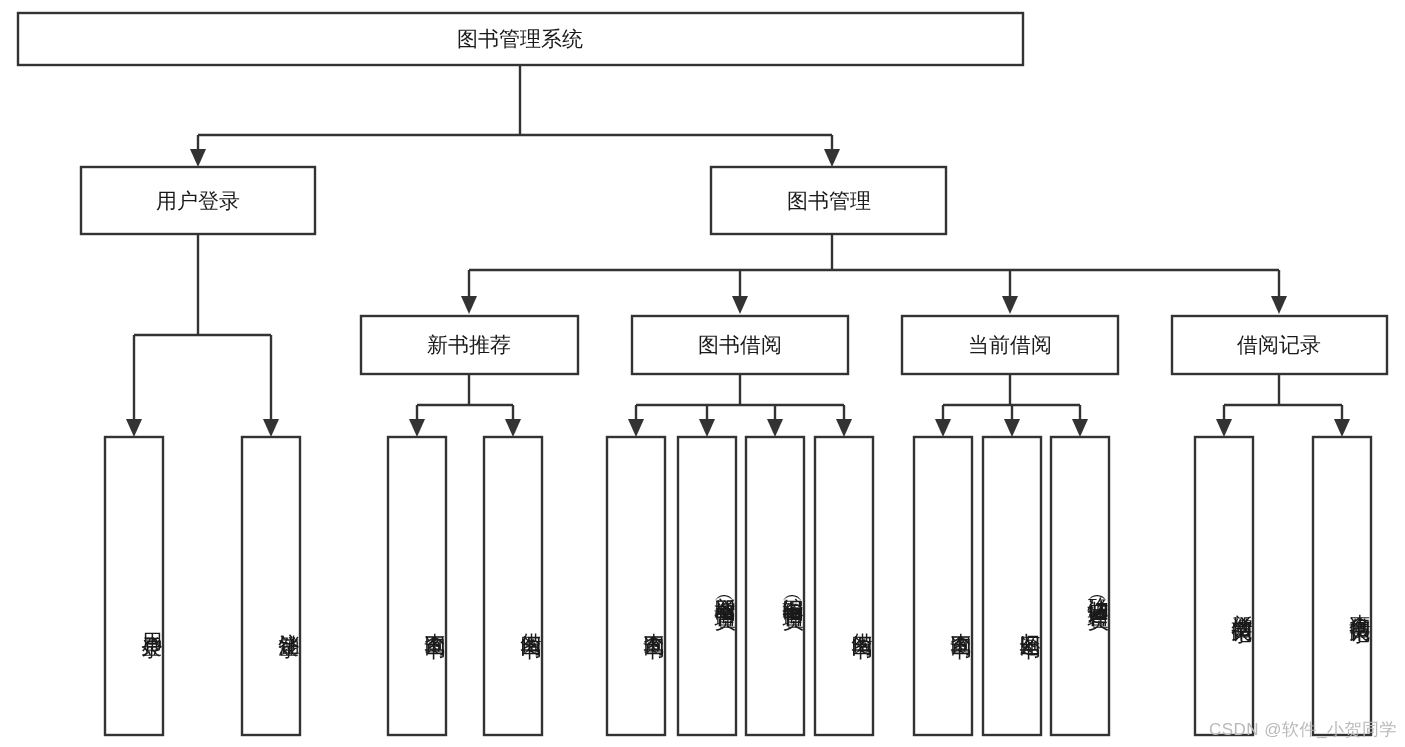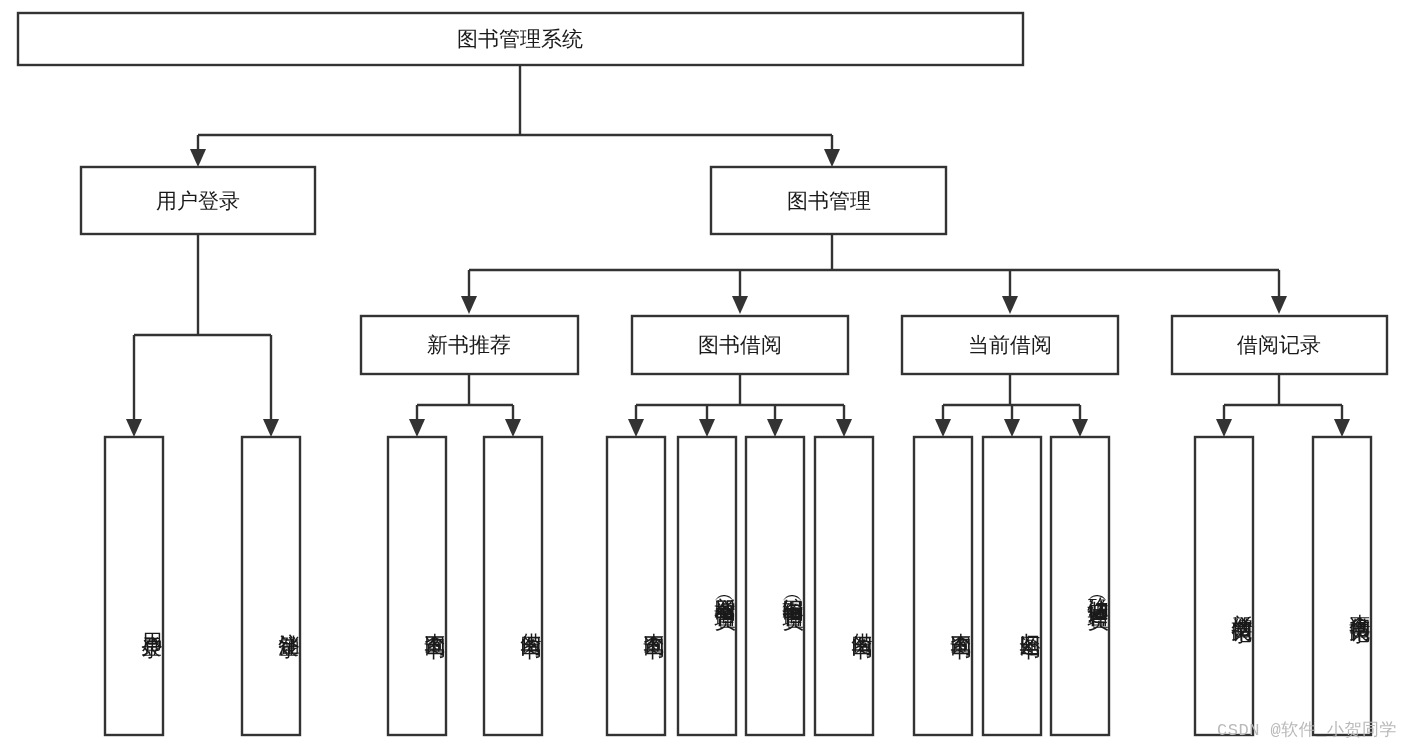--- a/index.html
+++ b/index.html
@@ -64,21 +64,21 @@
     white-space: nowrap;
     display: flex;
     align-items: flex-start;
     justify-content: center;
     pointer-events: none;
   }
   .watermark {
     position: absolute;
     right: 8px;
     bottom: 6px;
-    font-family: Liberation Mono, monospace;
+    font-family: Liberation Sans, sans-serif;
     font-size: 17px;
     color: #b9b9b9;
     white-space: nowrap;
     letter-spacing: 0.5px;
   }
 </style>
 </head>
 <body>
 
 <div id="diagram-root">

